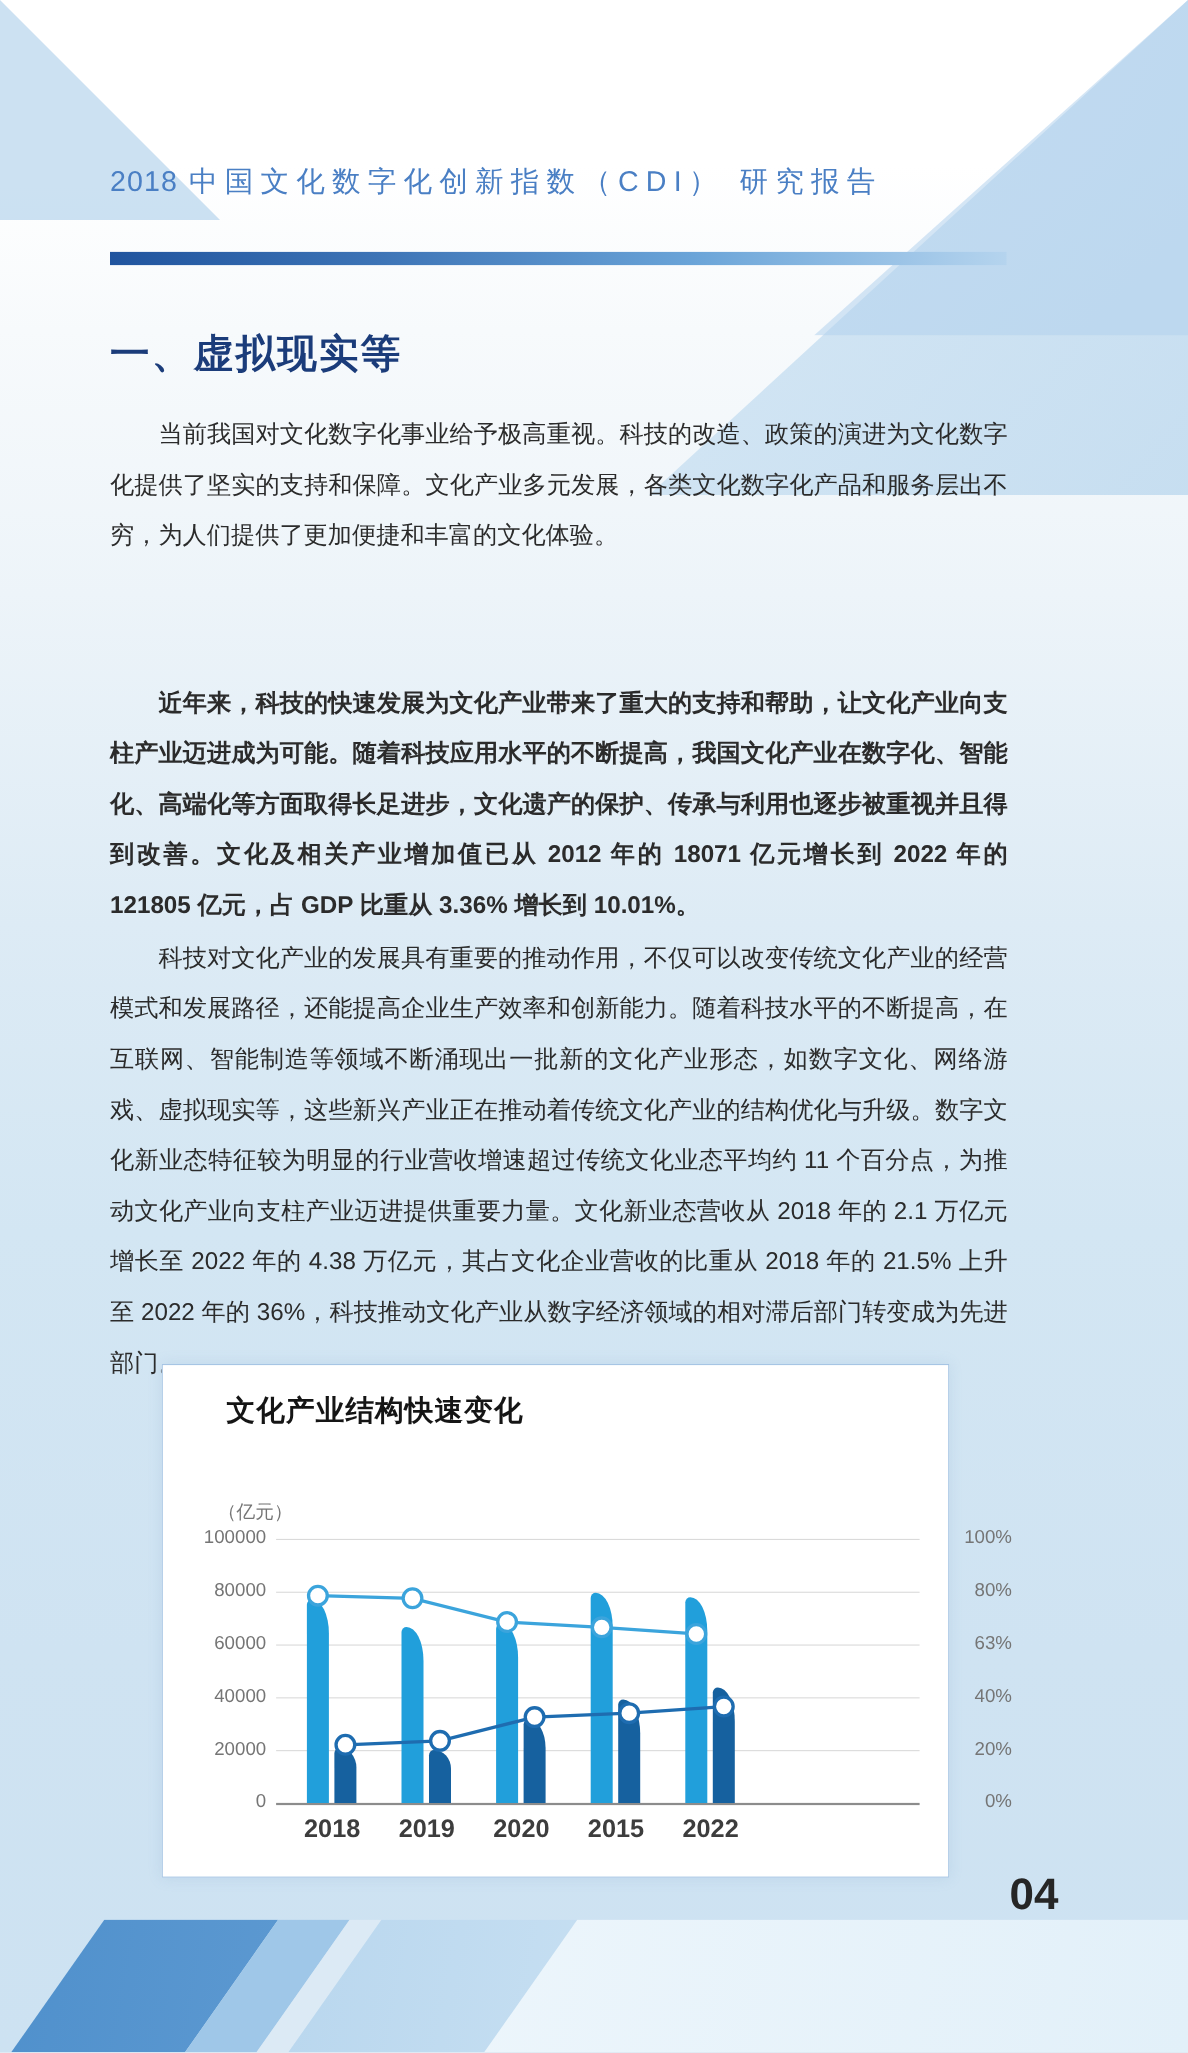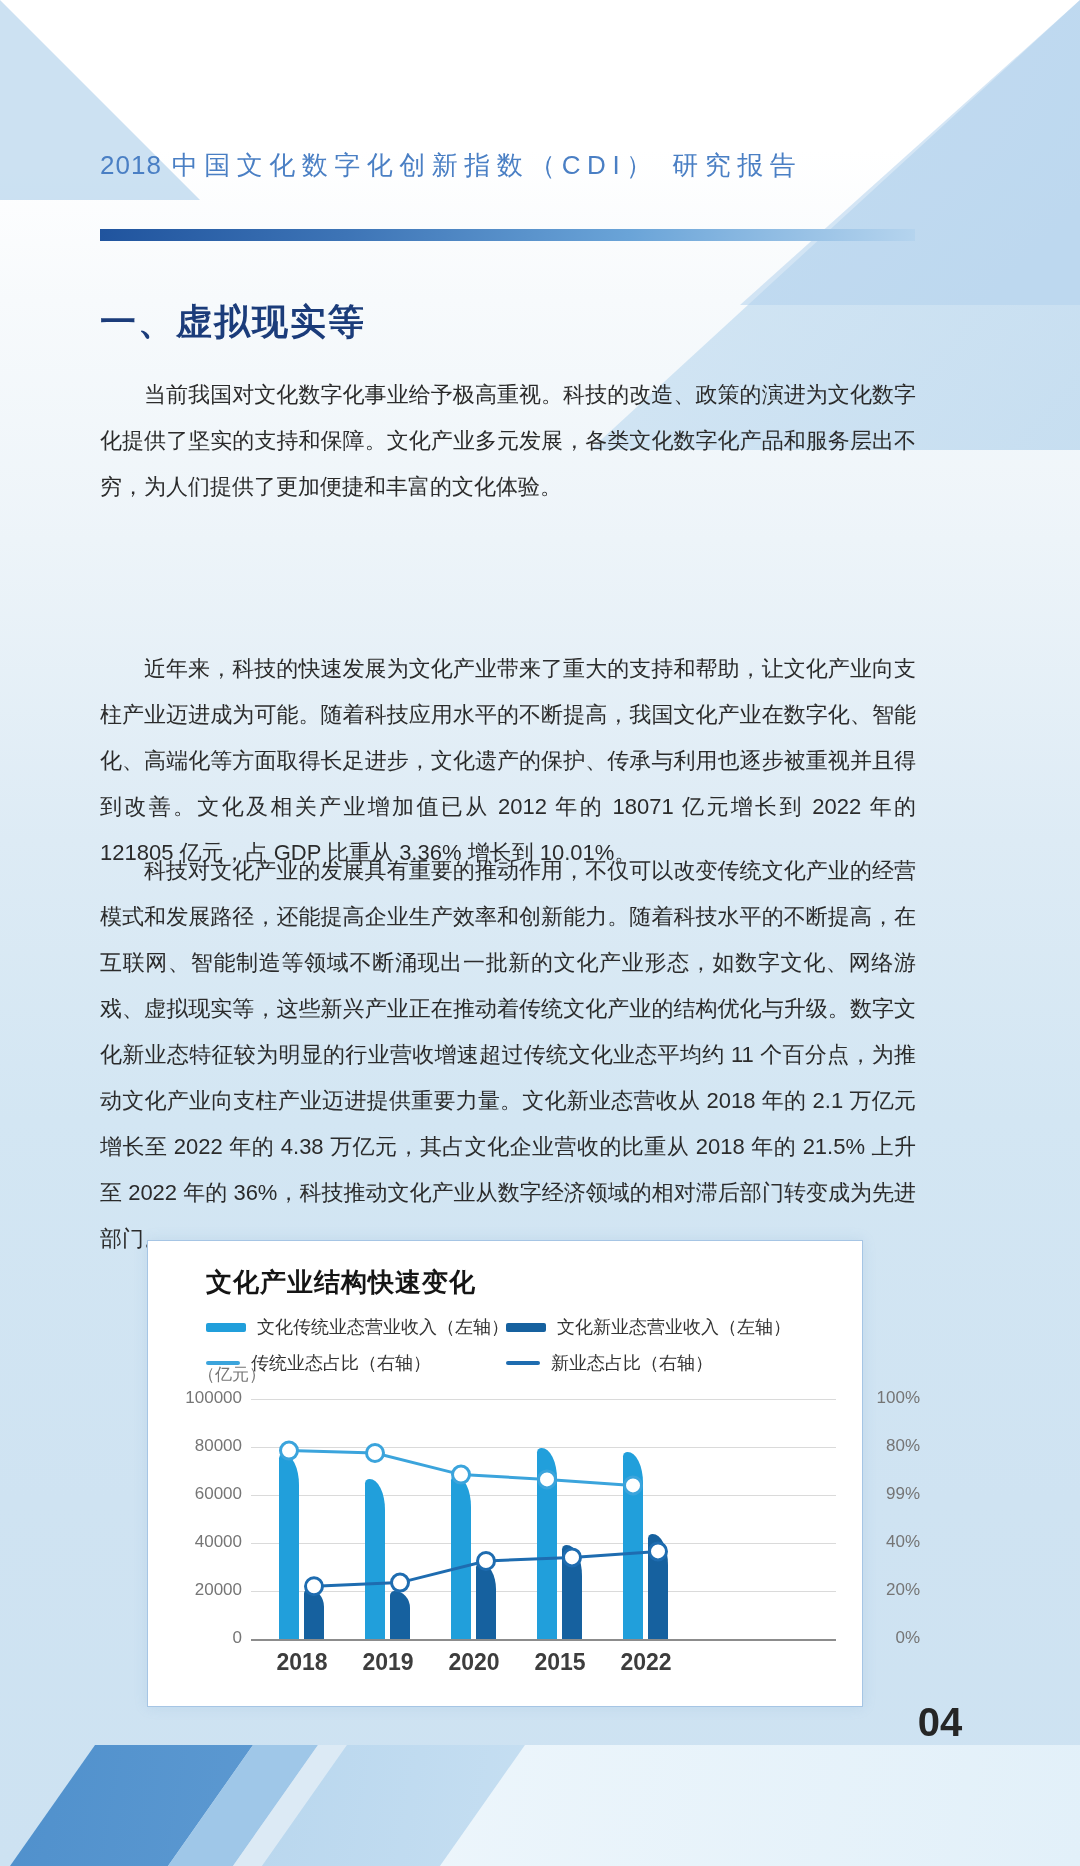--- a/index.html
+++ b/index.html
@@ -45,21 +45,21 @@
   .divider { position:absolute; left:100px; top:229px; width:815px; height:12px;
     background:linear-gradient(90deg,#20549e 0%,#3d74b6 30%,#6aa4d8 65%,#b5d4ee 100%); }
 
   .section-heading { position:absolute; left:100px; top:298px;
     font-size:36px; font-weight:bold; color:#1b3c7a; letter-spacing:2px; }
   .para { position:absolute; left:100px; width:816px; font-size:22px; line-height:46px;
     color:#2b2b2b; text-align:justify; text-indent:2em; }
   .p1 { top:372px; }
   .subsection-heading { position:absolute; left:100px; top:554px;
     font-size:28px; font-weight:bold; color:#111; letter-spacing:.5px; }
-  .p2 { top:646px; }
+  .p2 { top:616px;font-weight:bold; }
   .p3 { top:848px; }
 
   .chart-box { position:absolute; left:147px; top:1240px; width:716px; height:467px;
     background:#ffffff; border:1.5px solid #a6c5e4;
     box-shadow:0 0 12px rgba(110,155,200,.18); }
   .chart-title { position:absolute; left:58px; top:24px; font-size:26px;
     font-weight:bold; color:#151515; letter-spacing:1px; }
   .legend { position:absolute; left:58px; top:74px; display:grid;
     grid-template-columns:300px auto; row-gap:12px; font-size:18px; color:#333; }
   .legend-item { display:flex; align-items:center; gap:11px; white-space:nowrap; }
@@ -95,38 +95,20 @@
   </div>
   <div class="divider"></div>
 
   <h1 class="section-heading">一、虚拟现实等</h1>
   <p class="para p1">当前我国对文化数字化事业给予极高重视。科技的改造、政策的演进为文化数字化提供了坚实的支持和保障。文化产业多元发展，各类文化数字化产品和服务层出不穷，为人们提供了更加便捷和丰富的文化体验。</p>
   <p class="para p2">近年来，科技的快速发展为文化产业带来了重大的支持和帮助，让文化产业向支柱产业迈进成为可能。随着科技应用水平的不断提高，我国文化产业在数字化、智能化、高端化等方面取得长足进步，文化遗产的保护、传承与利用也逐步被重视并且得到改善。文化及相关产业增加值已从 2012 年的 18071 亿元增长到 2022 年的 121805 亿元，占 GDP 比重从 3.36% 增长到 10.01%。</p>
   <p class="para p3">科技对文化产业的发展具有重要的推动作用，不仅可以改变传统文化产业的经营模式和发展路径，还能提高企业生产效率和创新能力。随着科技水平的不断提高，在互联网、智能制造等领域不断涌现出一批新的文化产业形态，如数字文化、网络游戏、虚拟现实等，这些新兴产业正在推动着传统文化产业的结构优化与升级。数字文化新业态特征较为明显的行业营收增速超过传统文化业态平均约 11 个百分点，为推动文化产业向支柱产业迈进提供重要力量。文化新业态营收从 2018 年的 2.1 万亿元增长至 2022 年的 4.38 万亿元，其占文化企业营收的比重从 2018 年的 21.5% 上升至 2022 年的 36%，科技推动文化产业从数字经济领域的相对滞后部门转变成为先进部门。</p>
 
   <div class="chart-box">
     <div class="chart-title">文化产业结构快速变化</div>
-    <div class="legend">
-        <div class="legend-item">
-          <span class="swatch swatch-bar" style="background: rgb(33, 159, 219);"></span>
-          <span>文化传统业态营业收入（左轴）</span>
-        </div>
-        <div class="legend-item">
-          <span class="swatch swatch-bar" style="background: rgb(22, 97, 159);"></span>
-          <span>文化新业态营业收入（左轴）</span>
-        </div>
-        <div class="legend-item">
-          <span class="swatch swatch-line" style="background: rgb(59, 164, 220);"></span>
-          <span>传统业态占比（右轴）</span>
-        </div>
-        <div class="legend-item">
-          <span class="swatch swatch-line" style="background: rgb(30, 108, 176);"></span>
-          <span>新业态占比（右轴）</span>
-        </div>
-      </div>
     <div class="axis-unit">（亿元）</div>
     <div class="plot">
         <div class="gridline" style="top: -0.5px;"></div>
         <div class="gridline" style="top: 47.5px;"></div>
         <div class="gridline" style="top: 95.5px;"></div>
         <div class="gridline" style="top: 143.5px;"></div>
         <div class="gridline" style="top: 191.5px;"></div>
         <div class="gridline baseline" style="top: 239.5px;"></div>
         <div class="bar" style="left: 28px; height: 185px; background: rgb(33, 159, 219); border-radius: 6px 20px 0px 0px / 6px 40px 0px 0px;"></div>
         <div class="bar" style="left: 114px; height: 160px; background: rgb(33, 159, 219); border-radius: 6px 20px 0px 0px / 6px 40px 0px 0px;"></div>
@@ -151,21 +133,21 @@
           <circle cx="235" cy="162" r="8.5" fill="#fff" stroke="#1e6cb0" stroke-width="3"></circle>
           <circle cx="321" cy="158.39999999999998" r="8.5" fill="#fff" stroke="#1e6cb0" stroke-width="3"></circle>
           <circle cx="407" cy="152.4" r="8.5" fill="#fff" stroke="#1e6cb0" stroke-width="3"></circle>
         </svg>
       </div>
   <div class="tick tick-left" style="top: 147px;">100000</div>
       <div class="tick tick-right" style="top: 147px;">100%</div>
       <div class="tick tick-left" style="top: 195px;">80000</div>
       <div class="tick tick-right" style="top: 195px;">80%</div>
       <div class="tick tick-left" style="top: 243px;">60000</div>
-      <div class="tick tick-right" style="top: 243px;">99%</div>
+      <div class="tick tick-right" style="top: 243px;">63%</div>
       <div class="tick tick-left" style="top: 291px;">40000</div>
       <div class="tick tick-right" style="top: 291px;">40%</div>
       <div class="tick tick-left" style="top: 339px;">20000</div>
       <div class="tick tick-right" style="top: 339px;">20%</div>
       <div class="tick tick-left" style="top: 387px;">0</div>
       <div class="tick tick-right" style="top: 387px;">0%</div>
       <div class="xlabel" style="left: 111px;">2018</div>
       <div class="xlabel" style="left: 197px;">2019</div>
       <div class="xlabel" style="left: 283px;">2020</div>
       <div class="xlabel" style="left: 369px;">2015</div>

